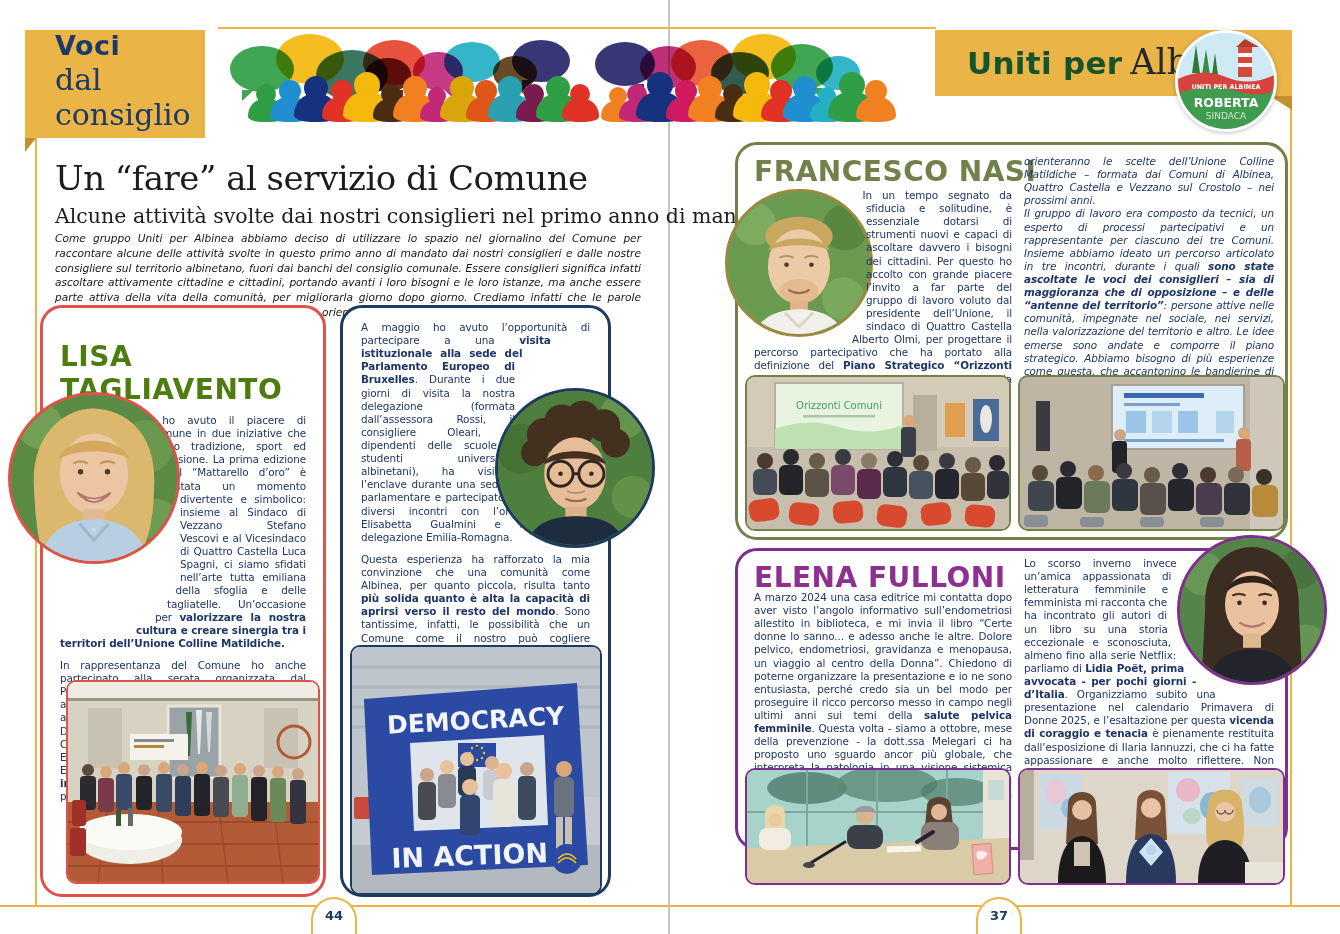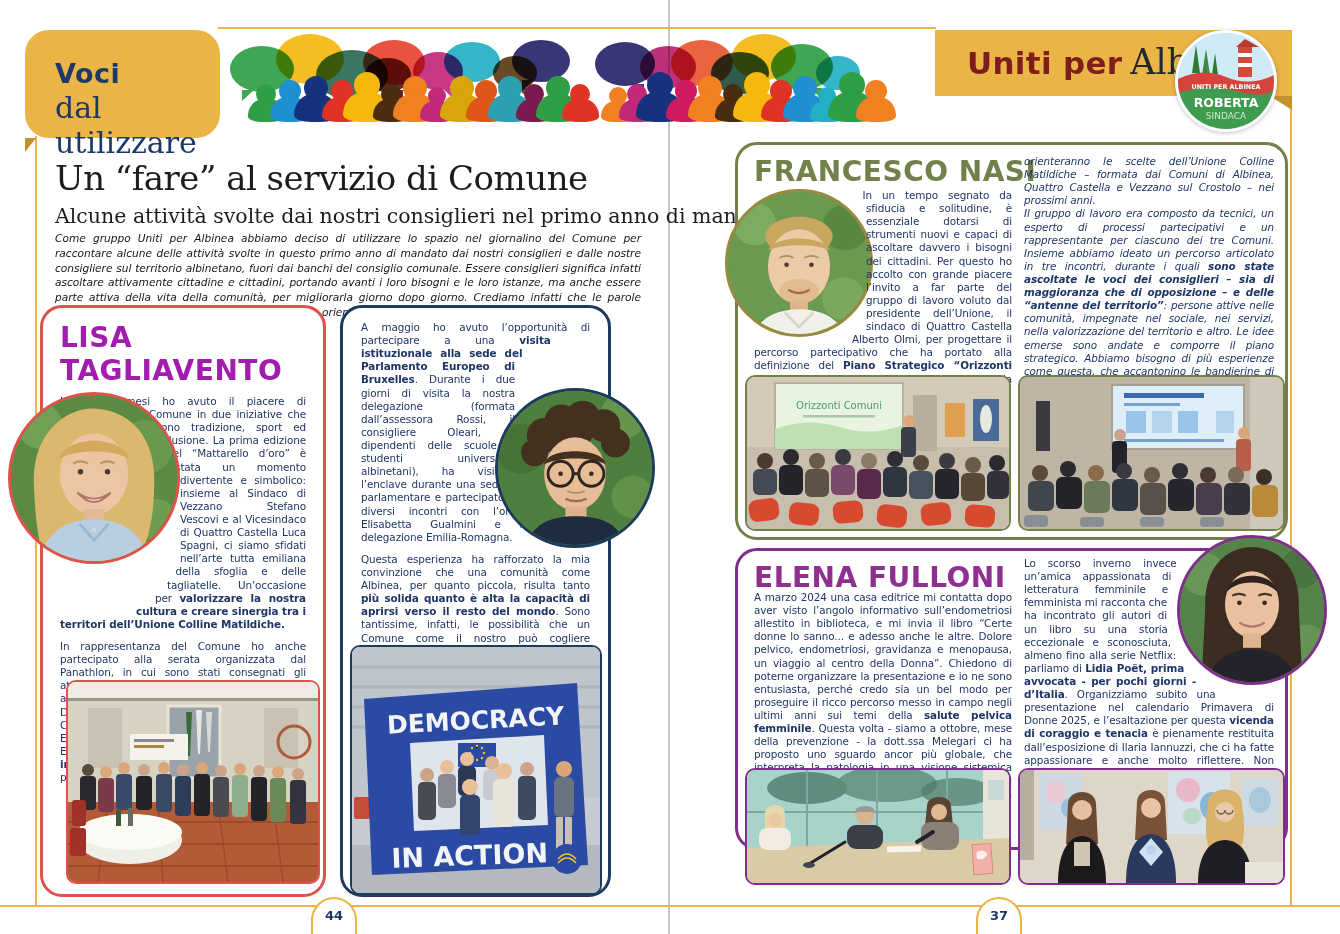--- a/index.html
+++ b/index.html
@@ -5,48 +5,48 @@
   html,body{margin:0;padding:0;background:#e9e9e9;}
   .sheet{position:relative;width:1340px;height:934px;background:#ffffff;overflow:hidden;
          font-family:"DejaVu Sans","Liberation Sans",sans-serif;}
   
   .divider{position:absolute;left:668px;top:0;width:2px;height:934px;background:#c7c7c7;}
   .topline{position:absolute;left:218px;top:27px;width:718px;height:2px;background:#ecb446;}
   .bottomline{position:absolute;left:0;top:905px;width:1340px;height:2px;background:#ecb446;}
   .leftline{position:absolute;left:35px;top:136px;width:2px;height:770px;background:#ecb446;}
   .rightline{position:absolute;left:1290px;top:96px;width:2px;height:810px;background:#ecb446;}
   
-  .badgeL{position:absolute;left:25px;top:30px;width:195px;height:108px;background:#eab446;
-          box-sizing:border-box;padding:28px 0 0 30px;border-radius:24px;}
+  .badgeL{position:absolute;left:25px;top:30px;width:180px;height:108px;background:#eab446;
+          box-sizing:border-box;padding:0 0 0 30px;}
   .badgeL .w1{font-weight:bold;font-size:27px;color:#1d3a66;letter-spacing:.5px;}
   .badgeL .w2{font-family:"DejaVu Serif","Liberation Serif",serif;font-size:30px;color:#1d3a66;margin-top:1px;}
   .foldL{position:absolute;left:25px;top:138px;width:0;height:0;
          border-top:14px solid #c2912e;border-right:11px solid transparent;}
   .badgeR{position:absolute;left:935px;top:30px;width:357px;height:66px;background:#eab446;
           box-sizing:border-box;padding:12px 0 0 32px;}
-  .badgeR .b{font-weight:bold;font-size:31px;color:#7f1d1d;letter-spacing:.3px;}
+  .badgeR .b{font-weight:bold;font-size:31px;color:#14532d;letter-spacing:.3px;}
   .badgeR .s{font-family:"DejaVu Serif","Liberation Serif",serif;font-size:35px;color:#23282e;margin-left:8px;}
   .foldR{position:absolute;left:1270px;top:96px;width:0;height:0;
          border-top:14px solid #c2912e;border-left:22px solid transparent;}
   
   .logo{position:absolute;left:1175px;top:30px;width:96px;height:96px;border-radius:50%;
         border:3px solid #ffffff;overflow:hidden;box-shadow:0 1px 4px rgba(0,0,0,.25);background:#cfe9f5;}
   
   .headline{position:absolute;left:55px;top:158px;color:#1c1c1c;}
   .headline .t{font-family:"DejaVu Serif","Liberation Serif",serif;font-size:34px;letter-spacing:-.5px;}
   .headline .st{font-family:"DejaVu Serif","Liberation Serif",serif;font-size:20.5px;margin-top:6px;}
   .intro{position:absolute;left:55px;top:231px;width:586px;font-style:italic;font-size:10.6px;
          line-height:1.4;color:#141414;text-align:justify;}
   
   .card{position:absolute;background:#fff;border-radius:22px;border:3px solid;box-sizing:border-box;}
   .card h2{margin:0 0 8px 0;font-size:28px;letter-spacing:.5px;font-weight:bold;}
   .body{color:#1d3567;font-size:10.4px;line-height:1.26;text-align:justify;letter-spacing:-.1px;}
   .body p{margin:0 0 9px 0;}
   .card-lisa{left:40px;top:305px;width:286px;height:592px;border-color:#e0514a;padding:13px 17px;}
-  .card-lisa h2{color:#a21caf;}
+  .card-lisa h2{color:#4d7c0f;margin-top:19px;}
   .card-daniele{left:340px;top:305px;width:271px;height:592px;border-color:#1d3a5f;padding:13px 18px;}
   .card-daniele h2{color:#1d3a5f;font-size:22px;}
   .card-francesco{left:735px;top:142px;width:553px;height:398px;border-color:#72814a;padding:10px 16px;}
   .card-francesco h2{color:#72814a;}
   .card-elena{left:735px;top:548px;width:553px;height:302px;border-color:#7e2f8e;padding:10px 16px;}
   .card-elena h2{color:#8e3090;}
   .colabs{position:absolute;}
   
   .portrait{position:absolute;border-radius:50%;overflow:hidden;border:3px solid;background:#6a9a50;}
   .portrait svg{display:block;width:100%;height:100%;}
@@ -90,21 +90,21 @@
 <div class="sheet">
 
   <div class="divider"></div>
   <div class="topline"></div>
   <div class="bottomline"></div>
   <div class="leftline"></div>
   <div class="rightline"></div>
 
   <div class="badgeL">
     <div class="w1">Voci</div>
-    <div class="w2">dal utilizzare</div>
+    <div class="w2">dal consiglio</div>
   </div>
   <div class="foldL"></div>
 
   <div class="crowd" id="crowd">
       <div class="bubble tl" style="--c: #2f9e44; left: -10px; top: 16px; width: 64px; height: 46px;"></div>
       <div class="bubble tl" style="--c: #f5b80c; left: 36px; top: 4px; width: 68px; height: 50px;"></div>
       <div class="bubble tr" style="--c: #2a6b52; left: 76px; top: 20px; width: 72px; height: 50px;"></div>
       <div class="bubble tl" style="--c: #e8432e; left: 123px; top: 10px; width: 62px; height: 45px;"></div>
       <div class="bubble tr" style="--c: #58150f; left: 125px; top: 28px; width: 46px; height: 34px;"></div>
       <div class="bubble tr" style="--c: #c22877; left: 173px; top: 22px; width: 50px; height: 38px;"></div>

